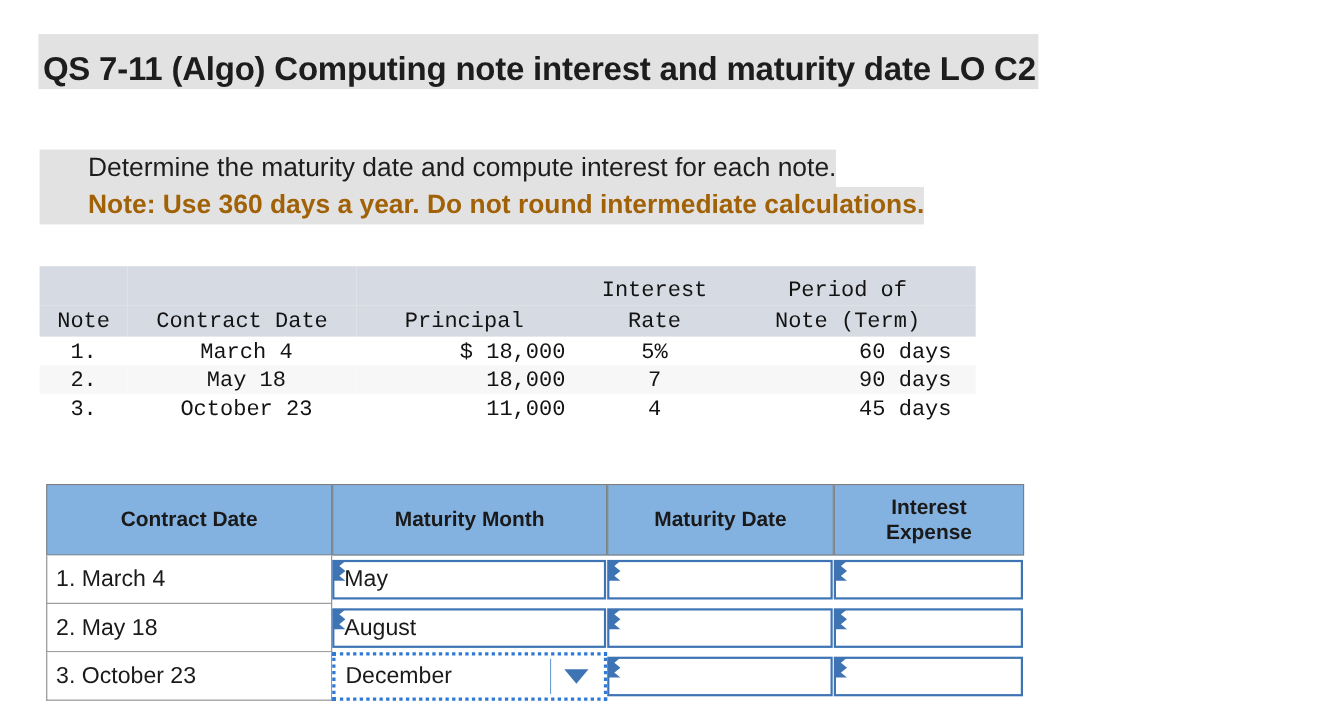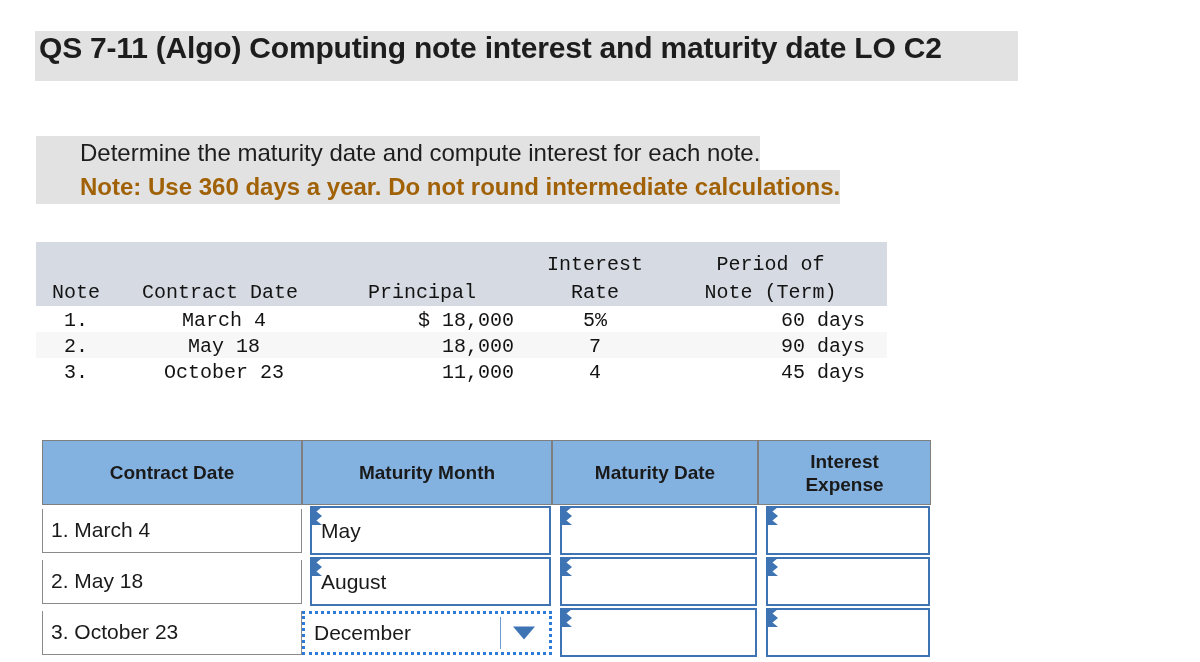--- a/index.html
+++ b/index.html
@@ -13,25 +13,25 @@
     position: relative;
     font-family: "Liberation Sans", sans-serif;
     overflow: hidden;
   }
 
   
   .title-band {
     position: absolute;
     left: 35px;
     top: 31px;
-    width: 983px;
+    width: 909px;
     height: 50px;
     background: #e2e2e2;
     display: flex;
-    align-items: flex-start;
+    align-items: flex-end;
   }
   .title-text {
     font-size: 30px;
     font-weight: bold;
     color: #1d1d1d;
     letter-spacing: -0.2px;
     white-space: nowrap;
     padding-left: 4px;
   }
 
@@ -142,22 +142,22 @@
     align-items: center;
   }
   .ans-table tr.r1 .cell-label { border-top: none; }
 
   
   .input-cell {
     position: relative;
     border: 2px solid #3f74b4;
     background: #ffffff;
     box-sizing: border-box;
-    height: 49px;
-    margin: 1px 1px 1px 8px;
+    height: 36px;
+    margin: 1px 1px 1px 0;
     display: flex;
     align-items: center;
     padding-left: 9px;
     font-size: 21px;
     color: #1a1a1a;
   }
   .corner-tri {
     position: absolute;
     left: -1px;
     top: -1px;

